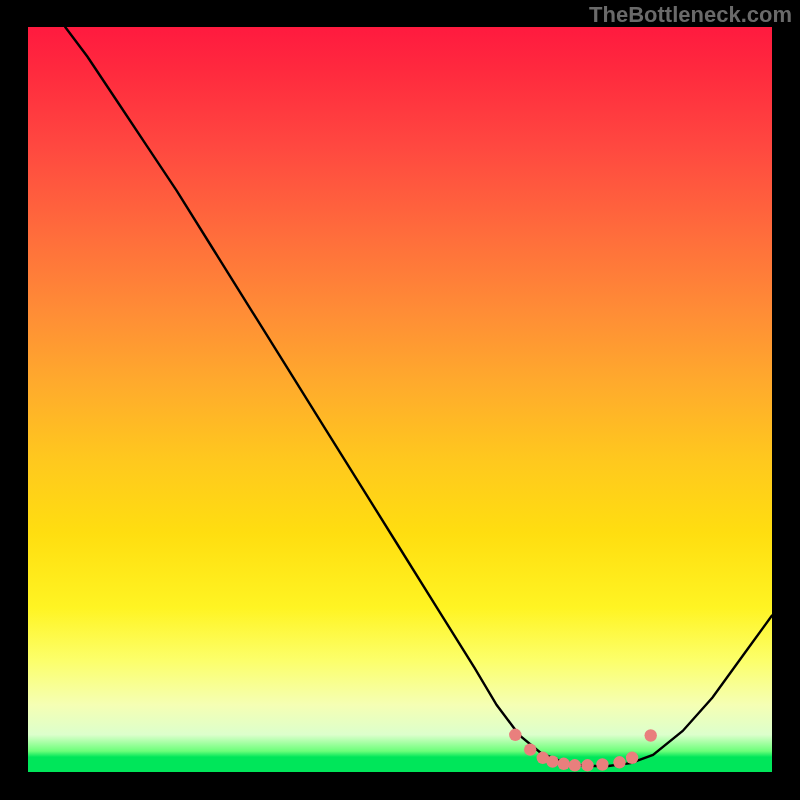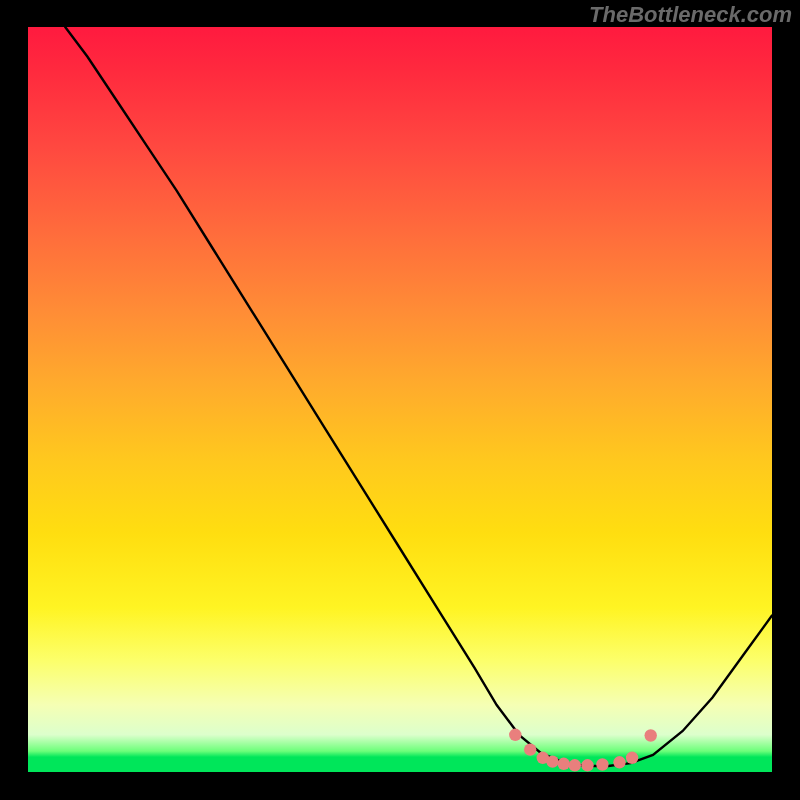--- a/index.html
+++ b/index.html
@@ -13,21 +13,20 @@
   }
   .watermark {
     position: absolute;
     top: 2px;
     right: 8px;
     font-family: Arial, sans-serif;
     font-size: 22px;
     font-weight: bold;
     color: #6a6a6a;
     z-index: 20;
-    font-style: italic;
   }
   .outer-frame {
     position: absolute;
     top: 0;
     left: 0;
     width: 800px;
     height: 800px;
     background: #000;
   }
   .plot-area {

